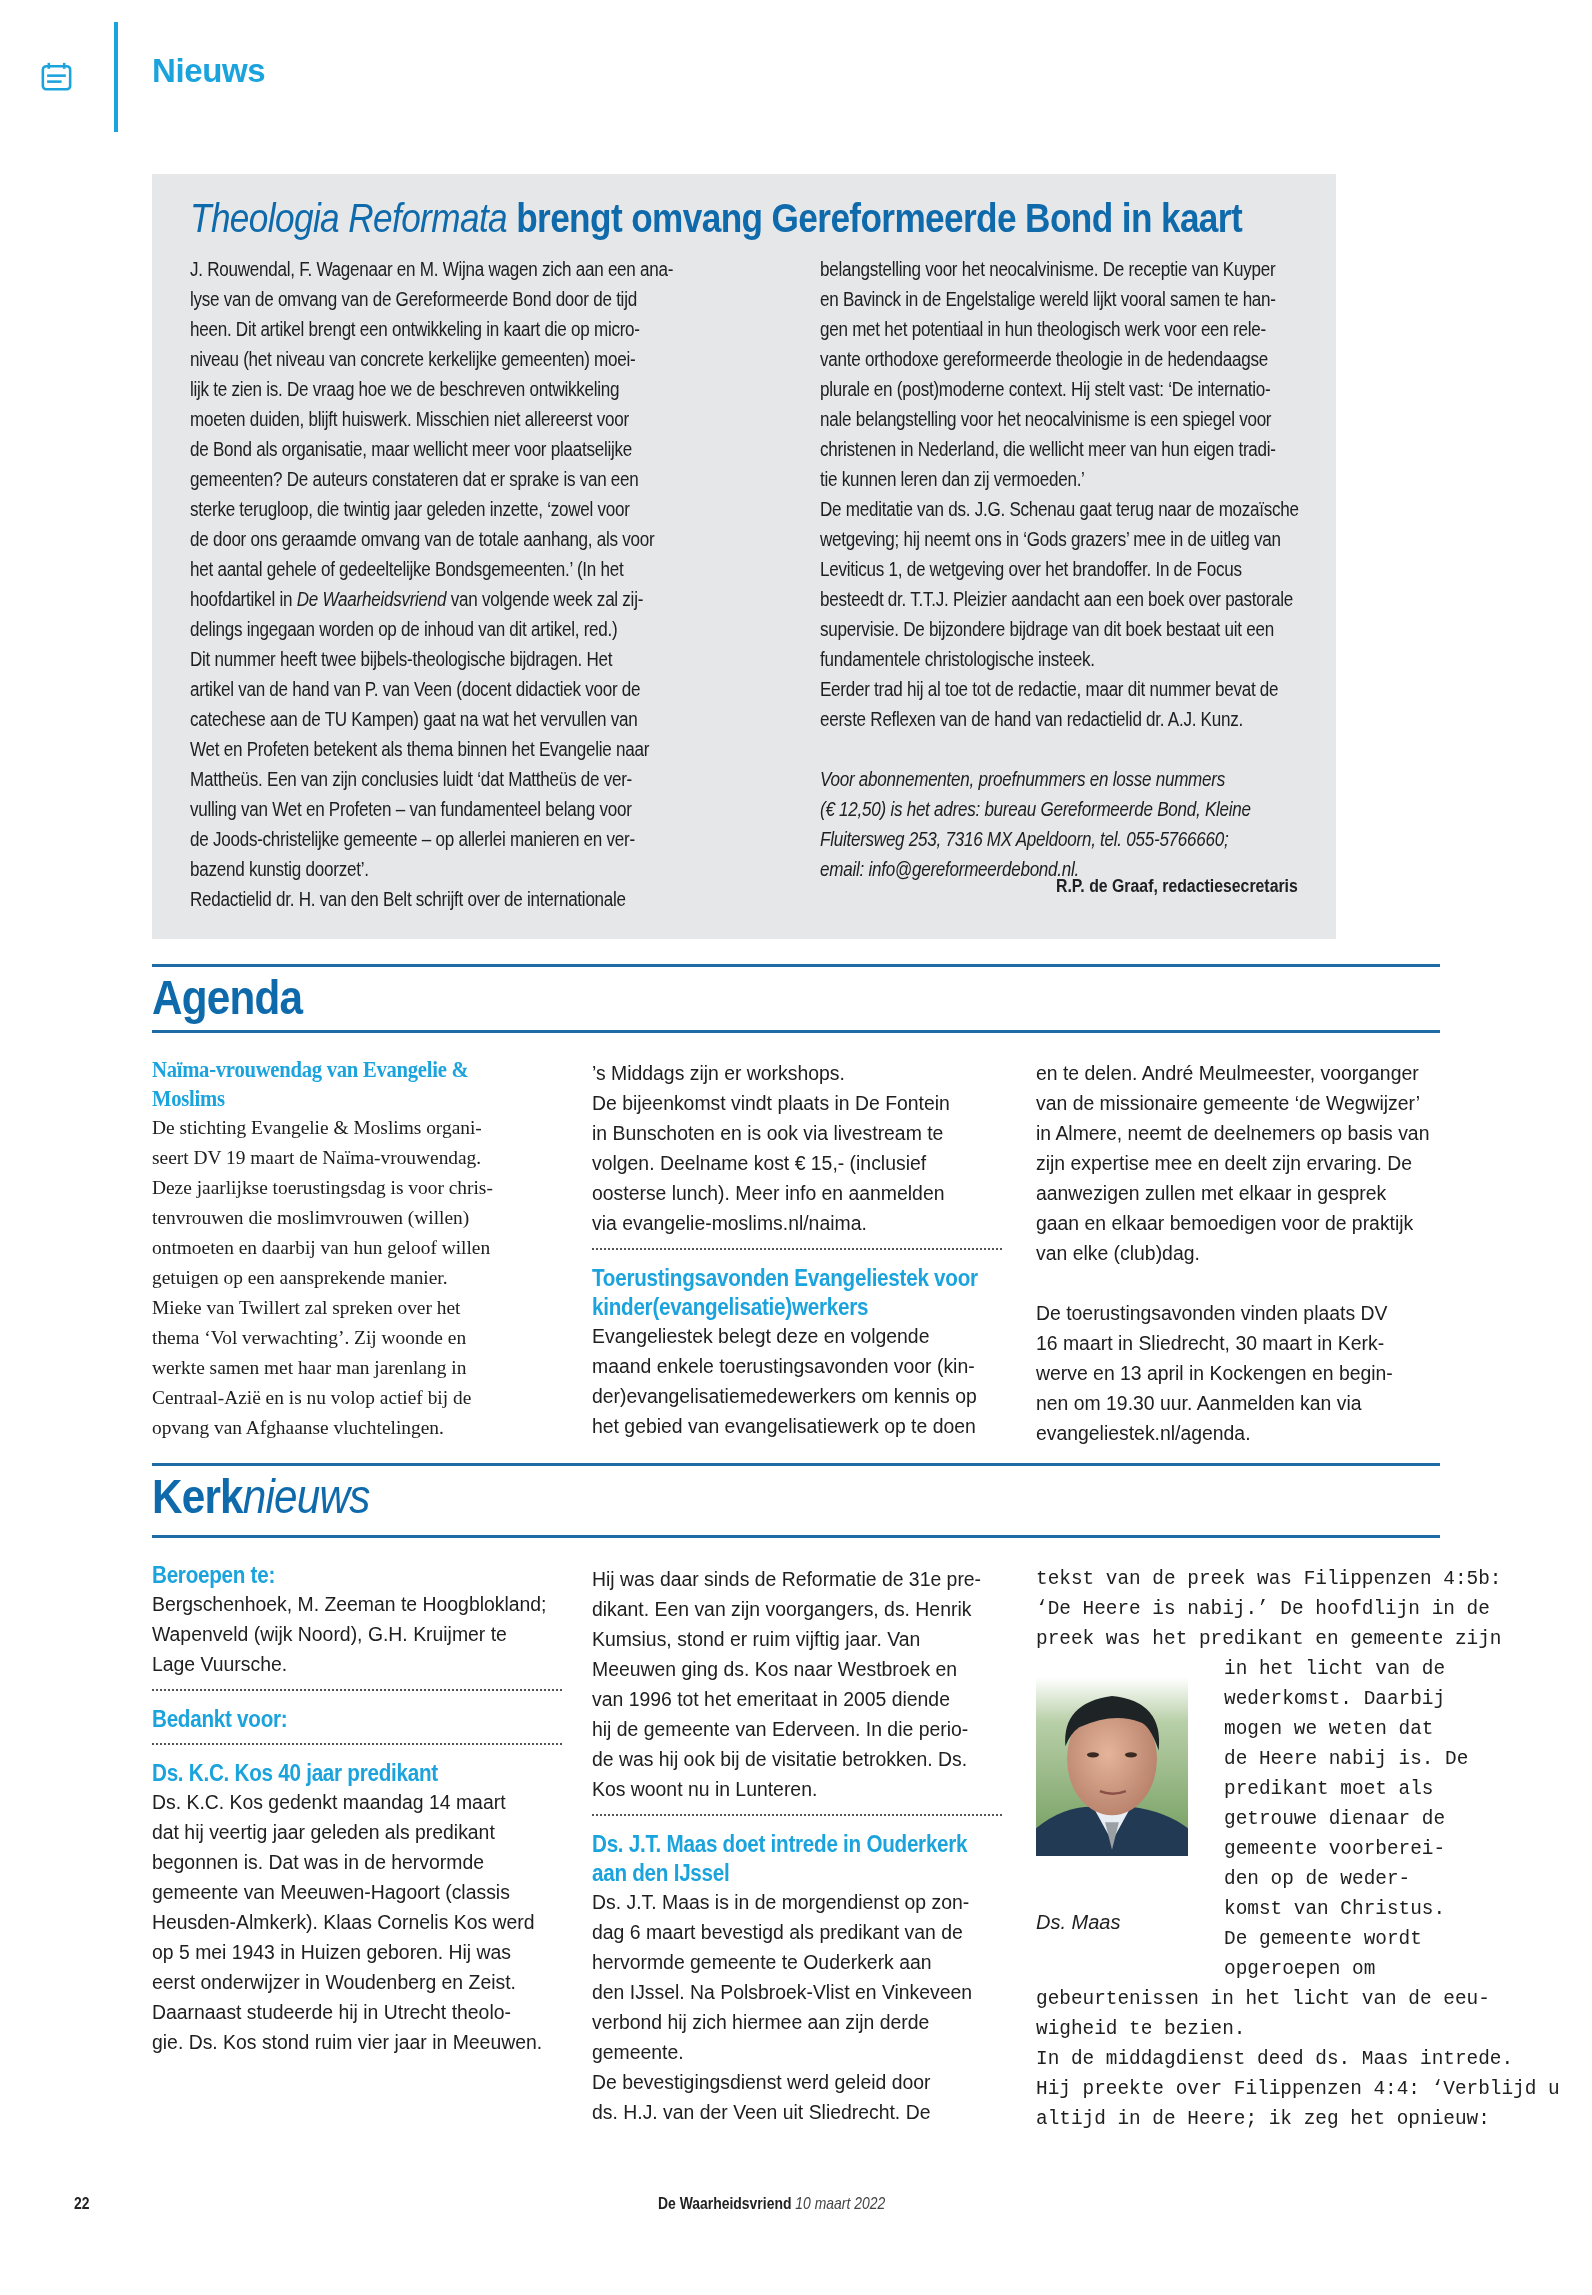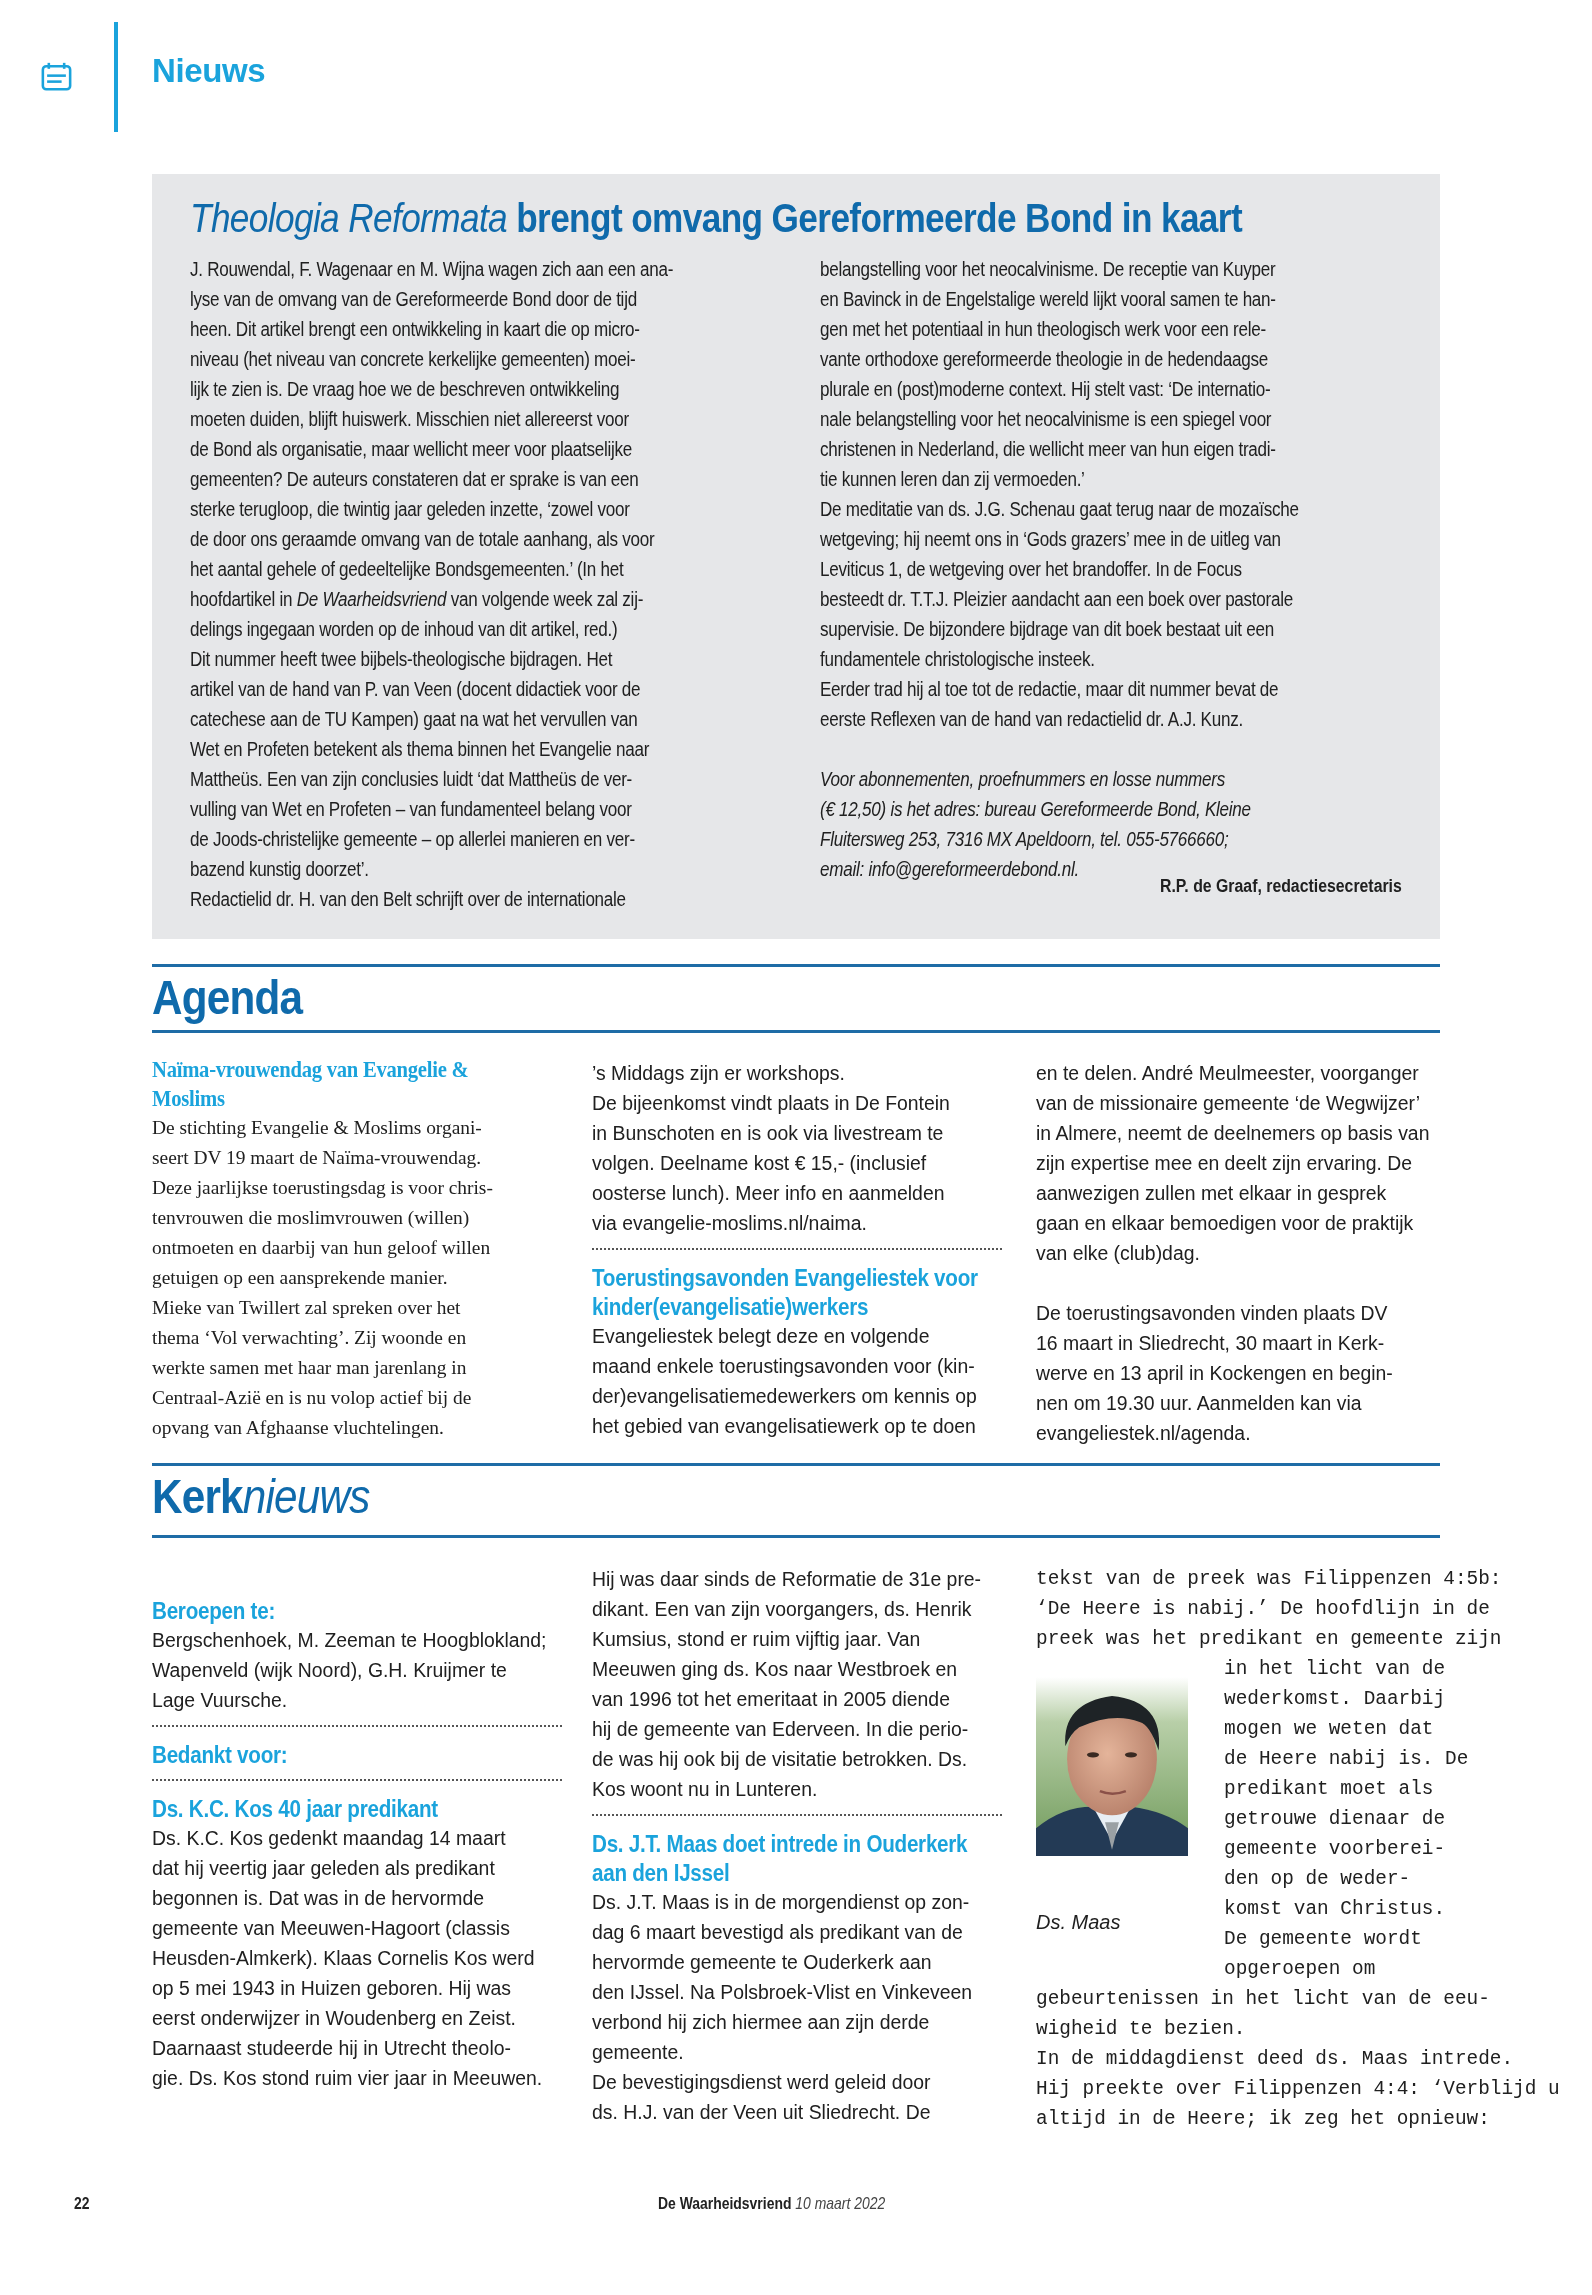--- a/index.html
+++ b/index.html
@@ -7,21 +7,21 @@
   body { position: relative; font-family: "Liberation Sans", "DejaVu Sans", sans-serif; color: #1f1f1f; }
 
   .cond { font-family: "Liberation Sans Narrow", "Liberation Sans", sans-serif; }
 
   
   .hdr-icon { position: absolute; left: 41px; top: 62px; width: 31px; height: 29px; }
   .hdr-rule { position: absolute; left: 114px; top: 21.6px; width: 3.5px; height: 110px; background: #1aa3dc; }
   .hdr-title { position: absolute; left: 152px; top: 52px; font-size: 33px; font-weight: bold; color: #1aa3dc; letter-spacing: -0.4px; }
 
   
-  .gbox { position: absolute; left: 152px; top: 174px; width: 1288px; height: 765px; background: #e6e7e9; }
+  .gbox { position: absolute; left: 152px; top: 174px; width: 1184px; height: 765px; background: #e6e7e9; }
   .gbox-title { position: absolute; left: 38px; top: 22.4px; font-size: 40px; color: #0f6aab; font-weight: bold; letter-spacing: -0.7px; white-space: nowrap; transform: scaleX(0.88); transform-origin: left top; }
   .gbox-title i { font-style: italic; font-weight: normal; }
   .gcol { position: absolute; top: 80px; font-size: 19.4px; line-height: 30px; color: #202020; white-space: nowrap; letter-spacing: -0.3px; transform: scaleX(0.88); transform-origin: left top; }
   .gcol.left { left: 38px; }
   .gcol.right { left: 668px; top: 80px; }
   .gcol .line { display: block; }
   .gcol .ital { font-style: italic; }
   .gsig { position: absolute; right: 38px; top: 702px; font-size: 18px; font-weight: bold; color: #202020; transform: scaleX(0.88); transform-origin: right top; white-space: nowrap; }
 
   
@@ -170,21 +170,21 @@
       <span class="line">werve en 13 april in Kockengen en begin-</span>
       <span class="line">nen om 19.30 uur. Aanmelden kan via</span>
       <span class="line">evangeliestek.nl/agenda.</span>
     </div>
 </div>
 
 <div class="rule" style="top:1463px"></div>
 <div class="sec-title" style="top:1469px"><span>Kerk</span><i>nieuws</i></div>
 <div class="rule" style="top:1535px"></div>
 
-<div class="col" style="left:152px; top:1560px;margin-top:36px;">
+<div class="col" style="left:152px; top:1560px;">
   <span class="sub">Beroepen te:</span>
   <div>
       <span class="line">Bergschenhoek, M. Zeeman te Hoogblokland;</span>
       <span class="line">Wapenveld (wijk Noord), G.H. Kruijmer te</span>
       <span class="line">Lage Vuursche.</span>
     </div>
   <span class="dots"></span>
   <span class="sub">Bedankt voor:</span>
   <span class="dots"></span>
   <span class="sub">Ds. K.C. Kos 40 jaar predikant</span>

